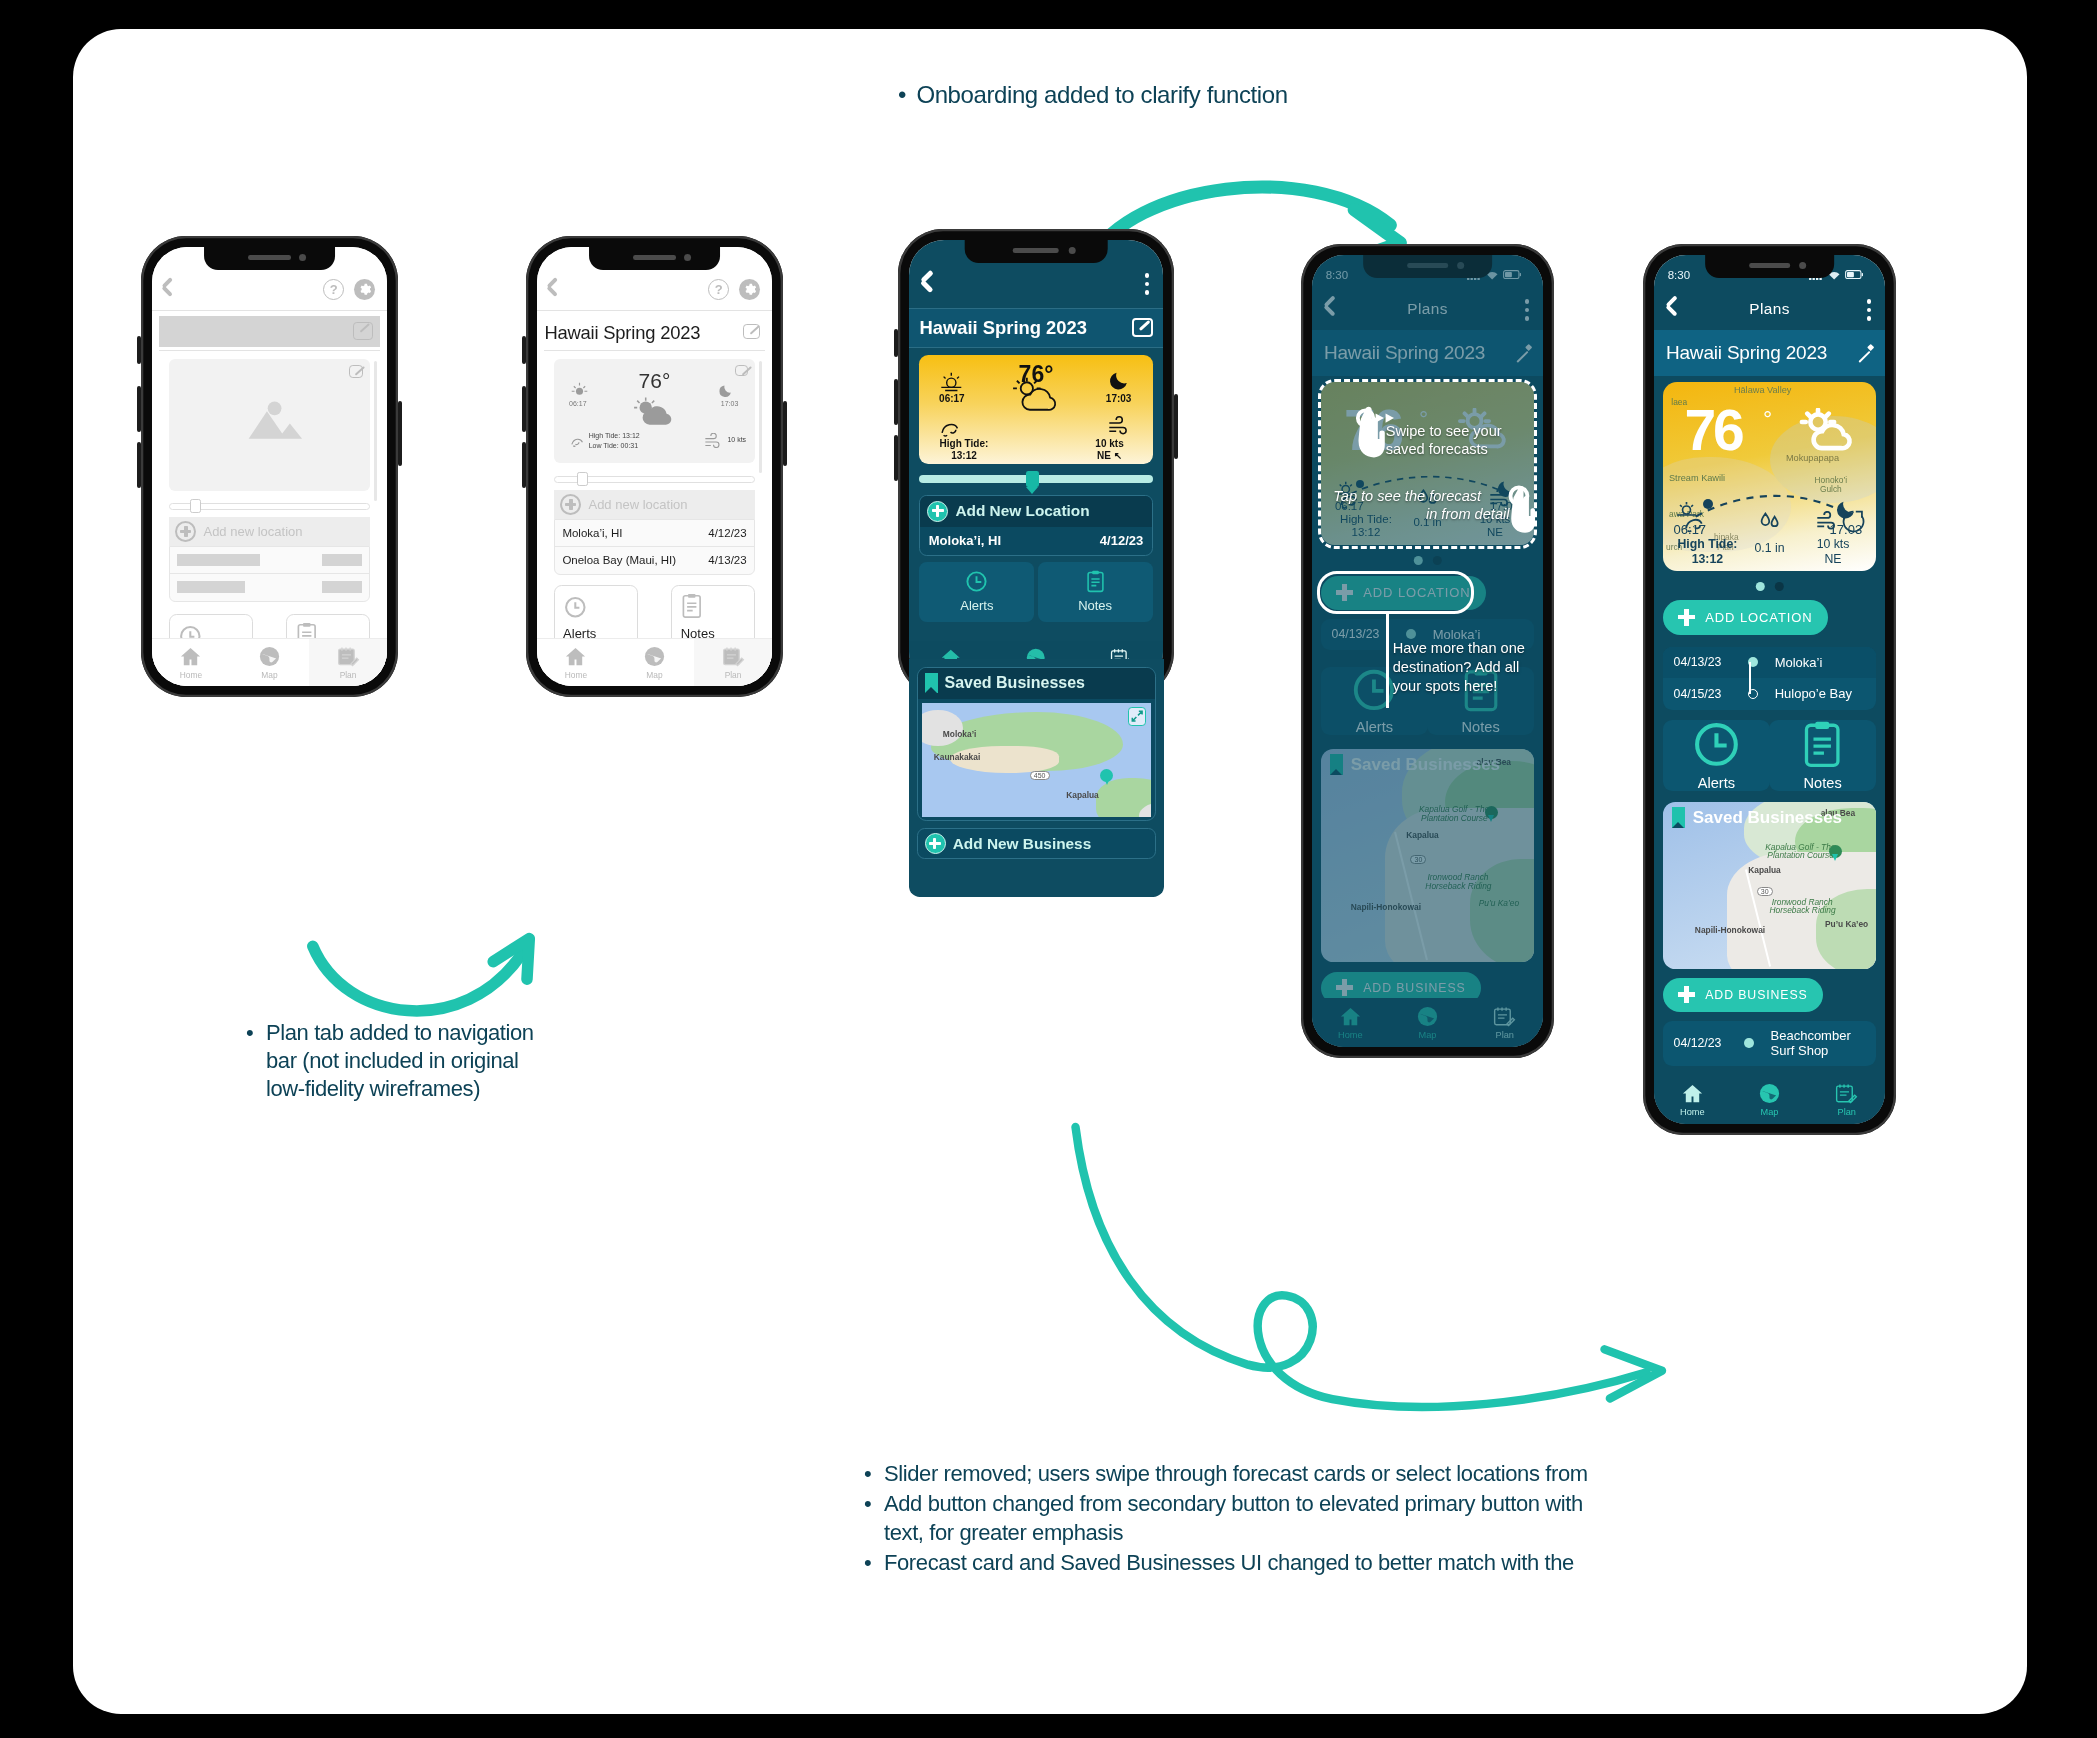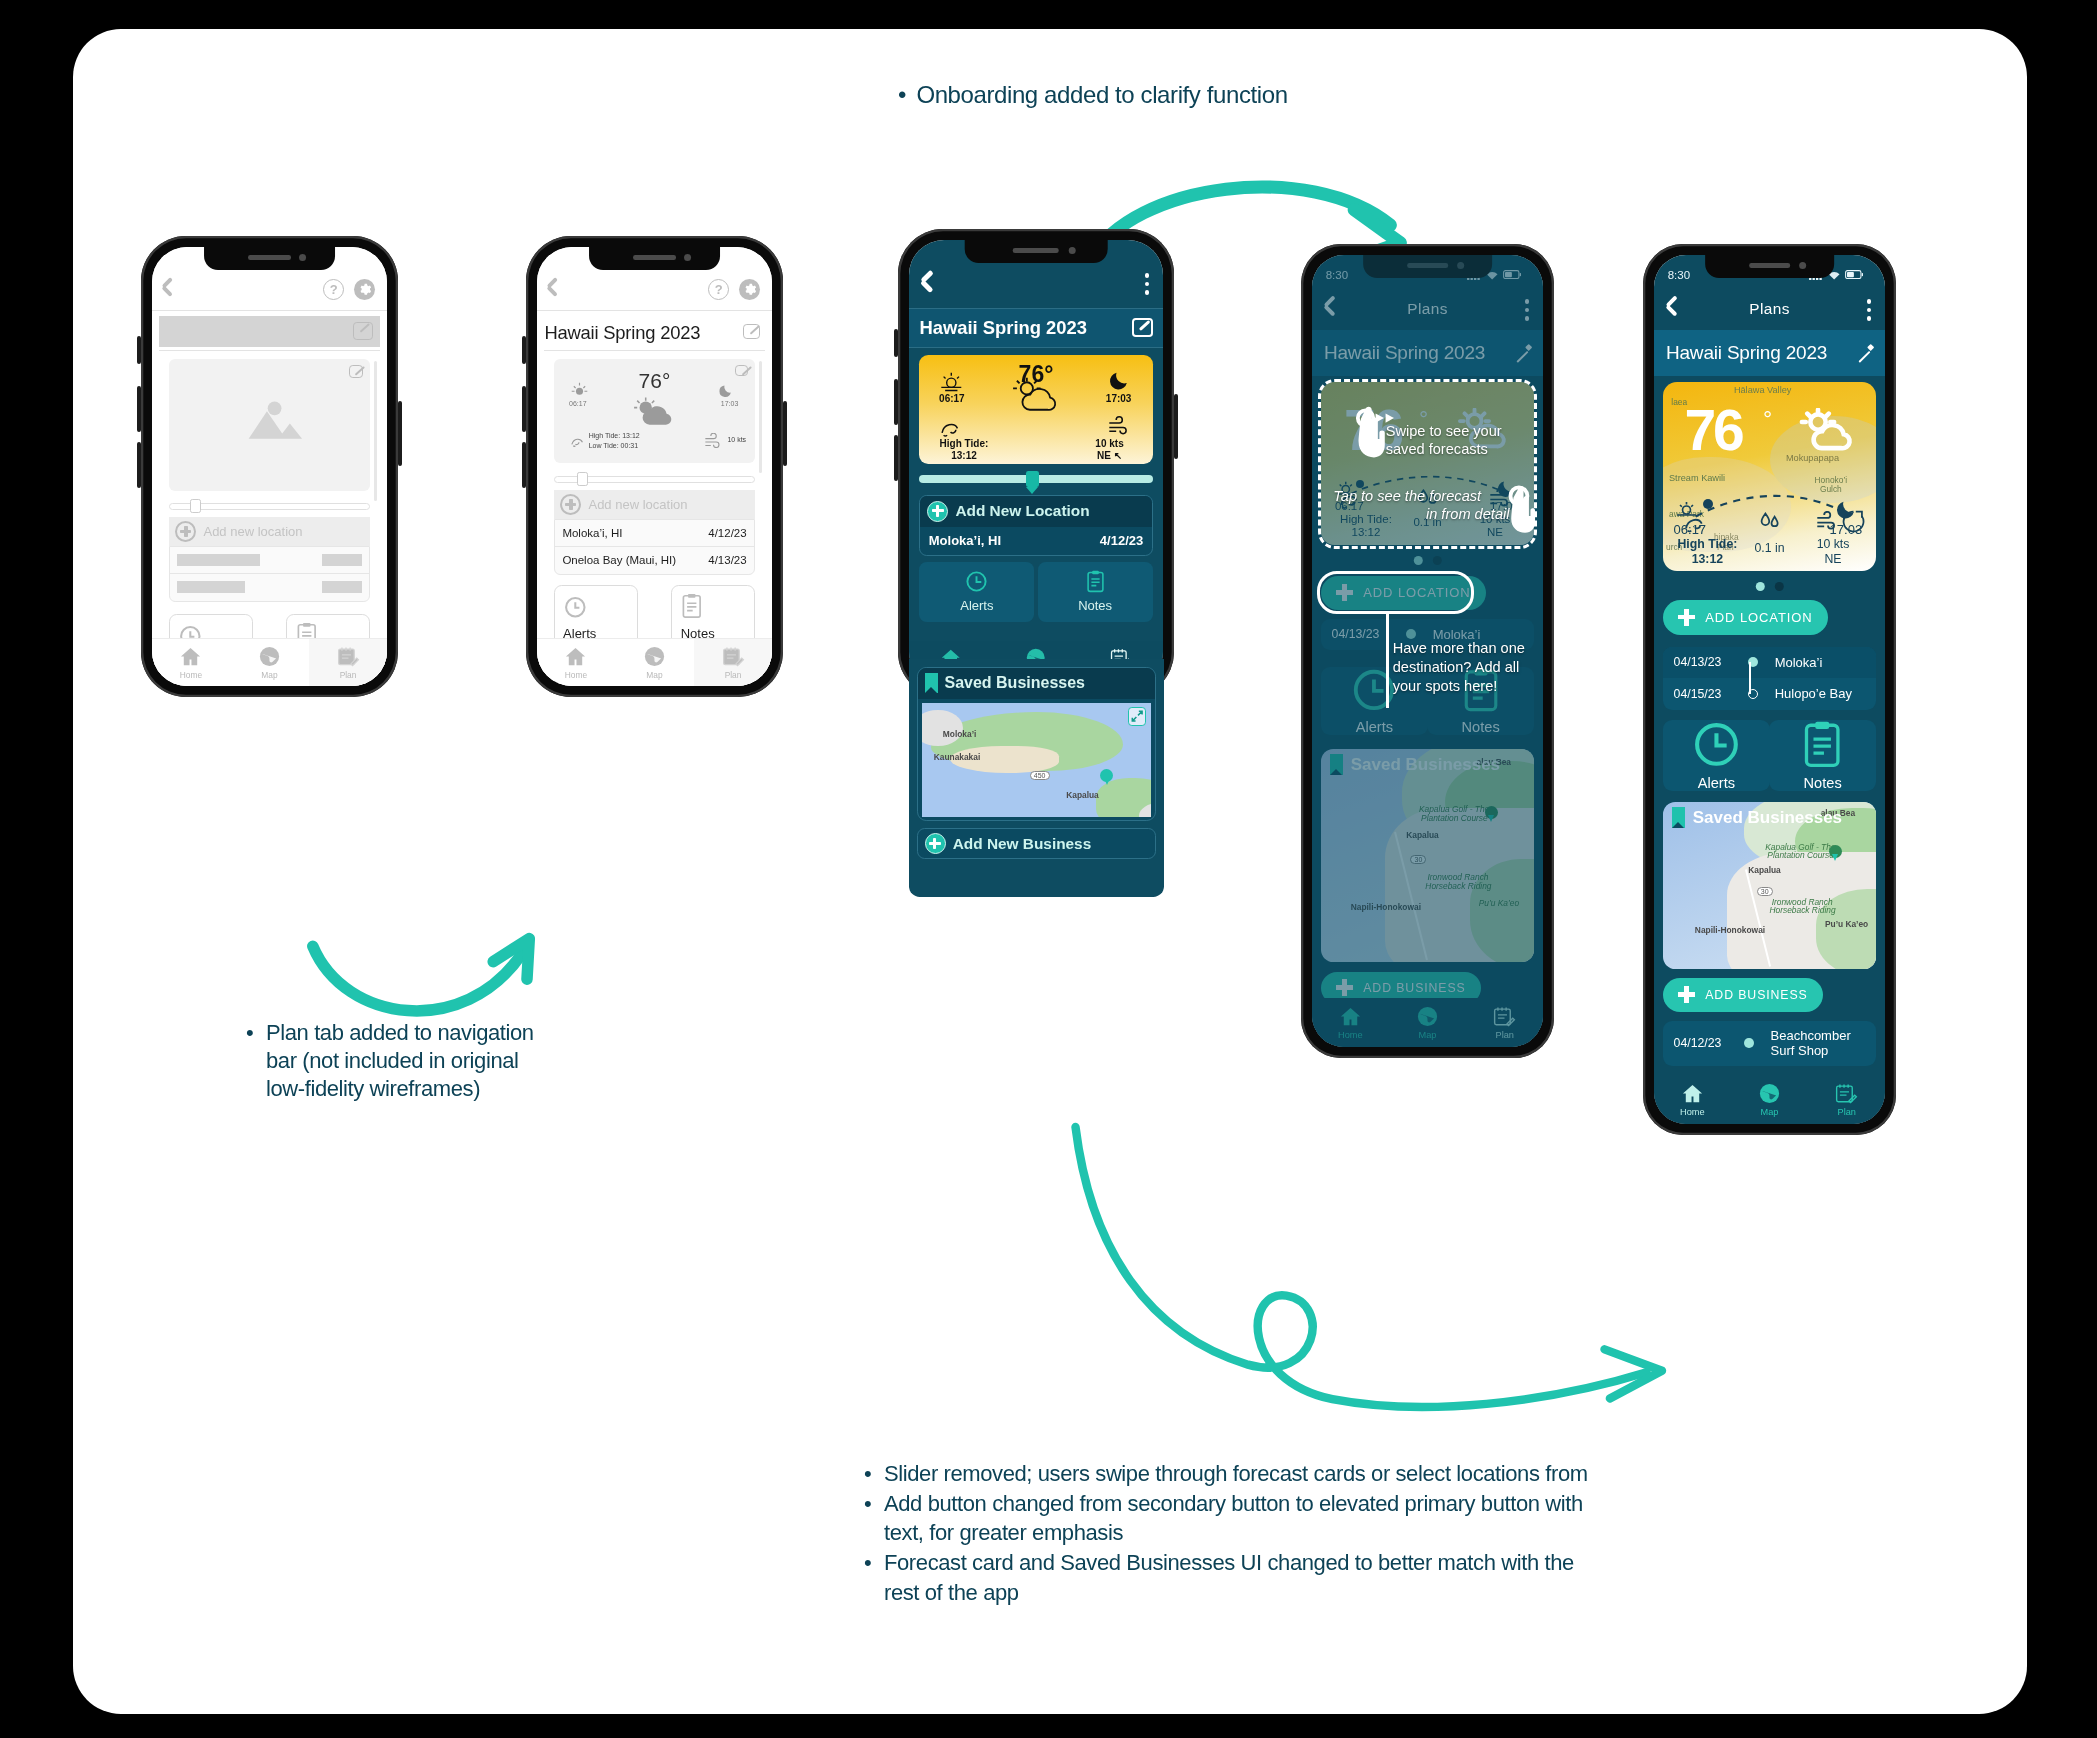--- a/index.html
+++ b/index.html
@@ -238,24 +238,20 @@
         <span>Add button changed from secondary button to elevated primary button with</span>
       </div>
     <div class="anno-line">
         <span class="b"></span>
         <span>text, for greater emphasis</span>
       </div>
     <div class="anno-line">
         <span class="b">•</span>
         <span>Forecast card and Saved Businesses UI changed to better match with the</span>
       </div>
-    <div class="anno-line">
-        <span class="b"></span>
-        <span>rest of the app</span>
-      </div>
   </div>
 
   <div class="phone" style="left:68px; top:207px; width:257px; height:461px;">
     <div class="side-btn" style="left:-3.8px;top:100px;width:3.8px;height:28px;"></div>
     <div class="side-btn" style="left:-3.8px;top:150px;width:3.8px;height:46px;"></div>
     <div class="side-btn" style="left:-3.8px;top:206px;width:3.8px;height:46px;"></div>
     <div class="side-btn" style="right:-3.8px;top:165px;width:3.8px;height:65px;"></div>
     <div class="body"></div>
     <div class="screen">
       <div class="notch">

